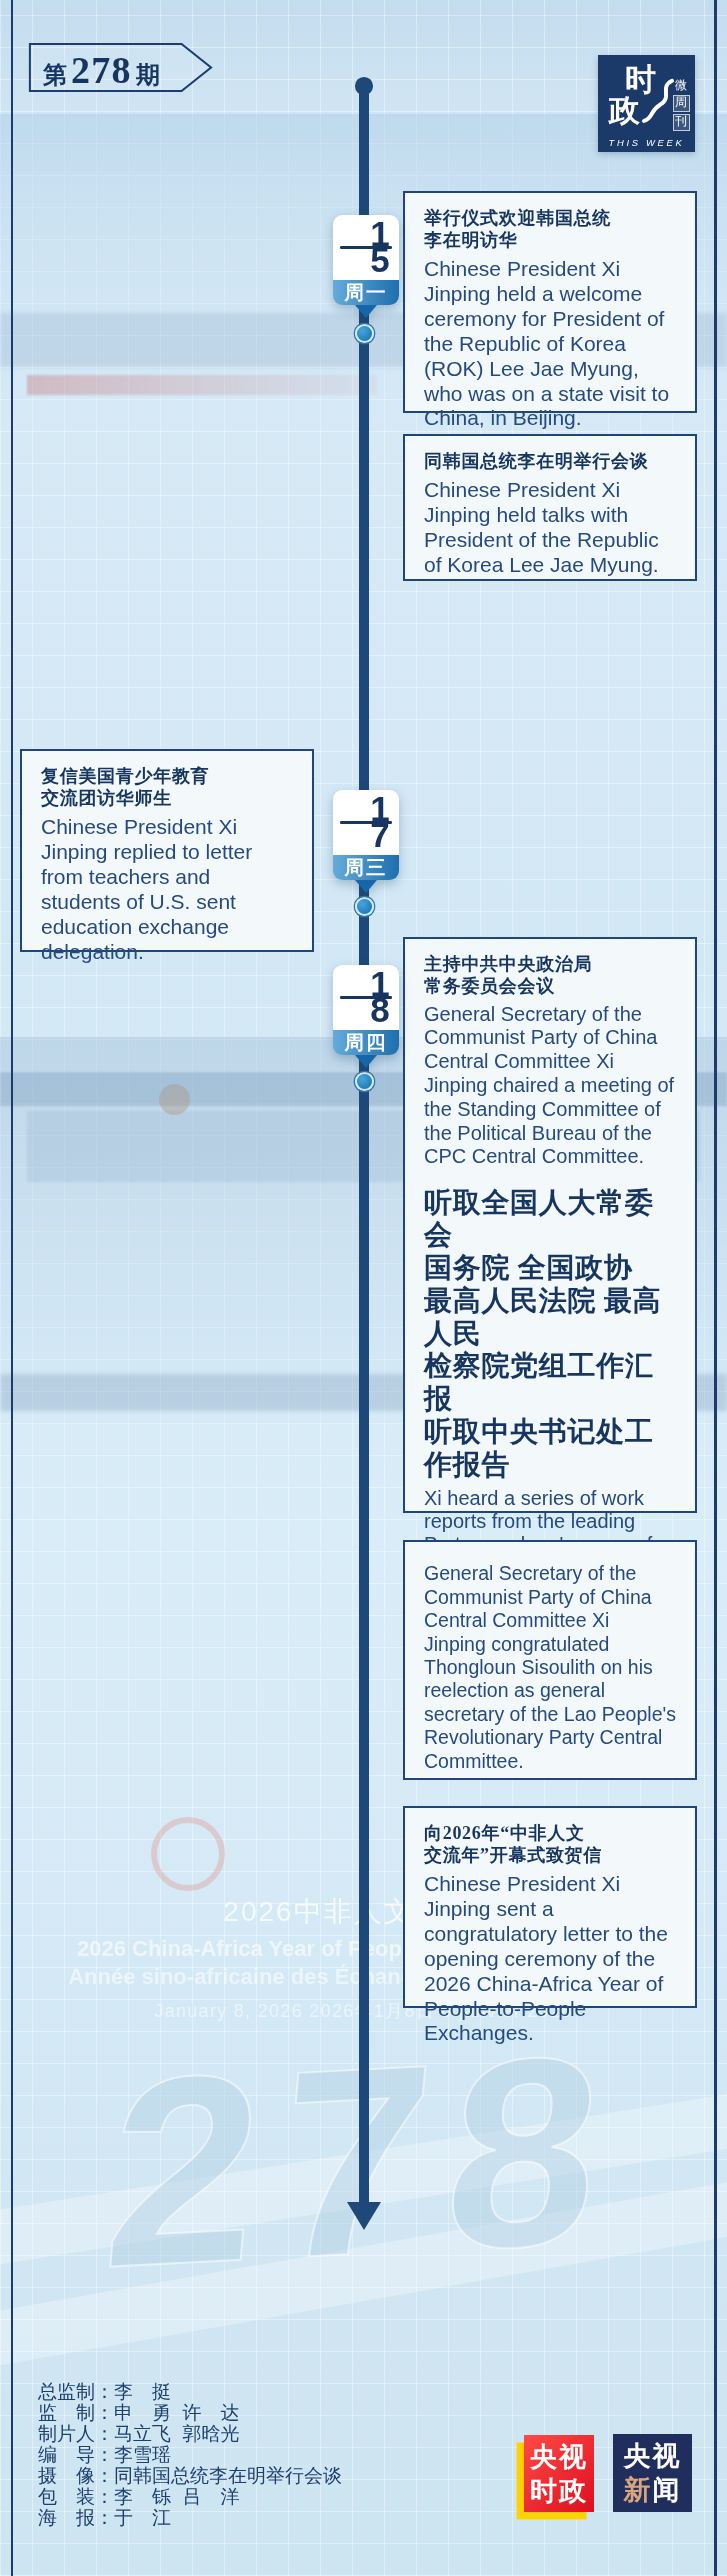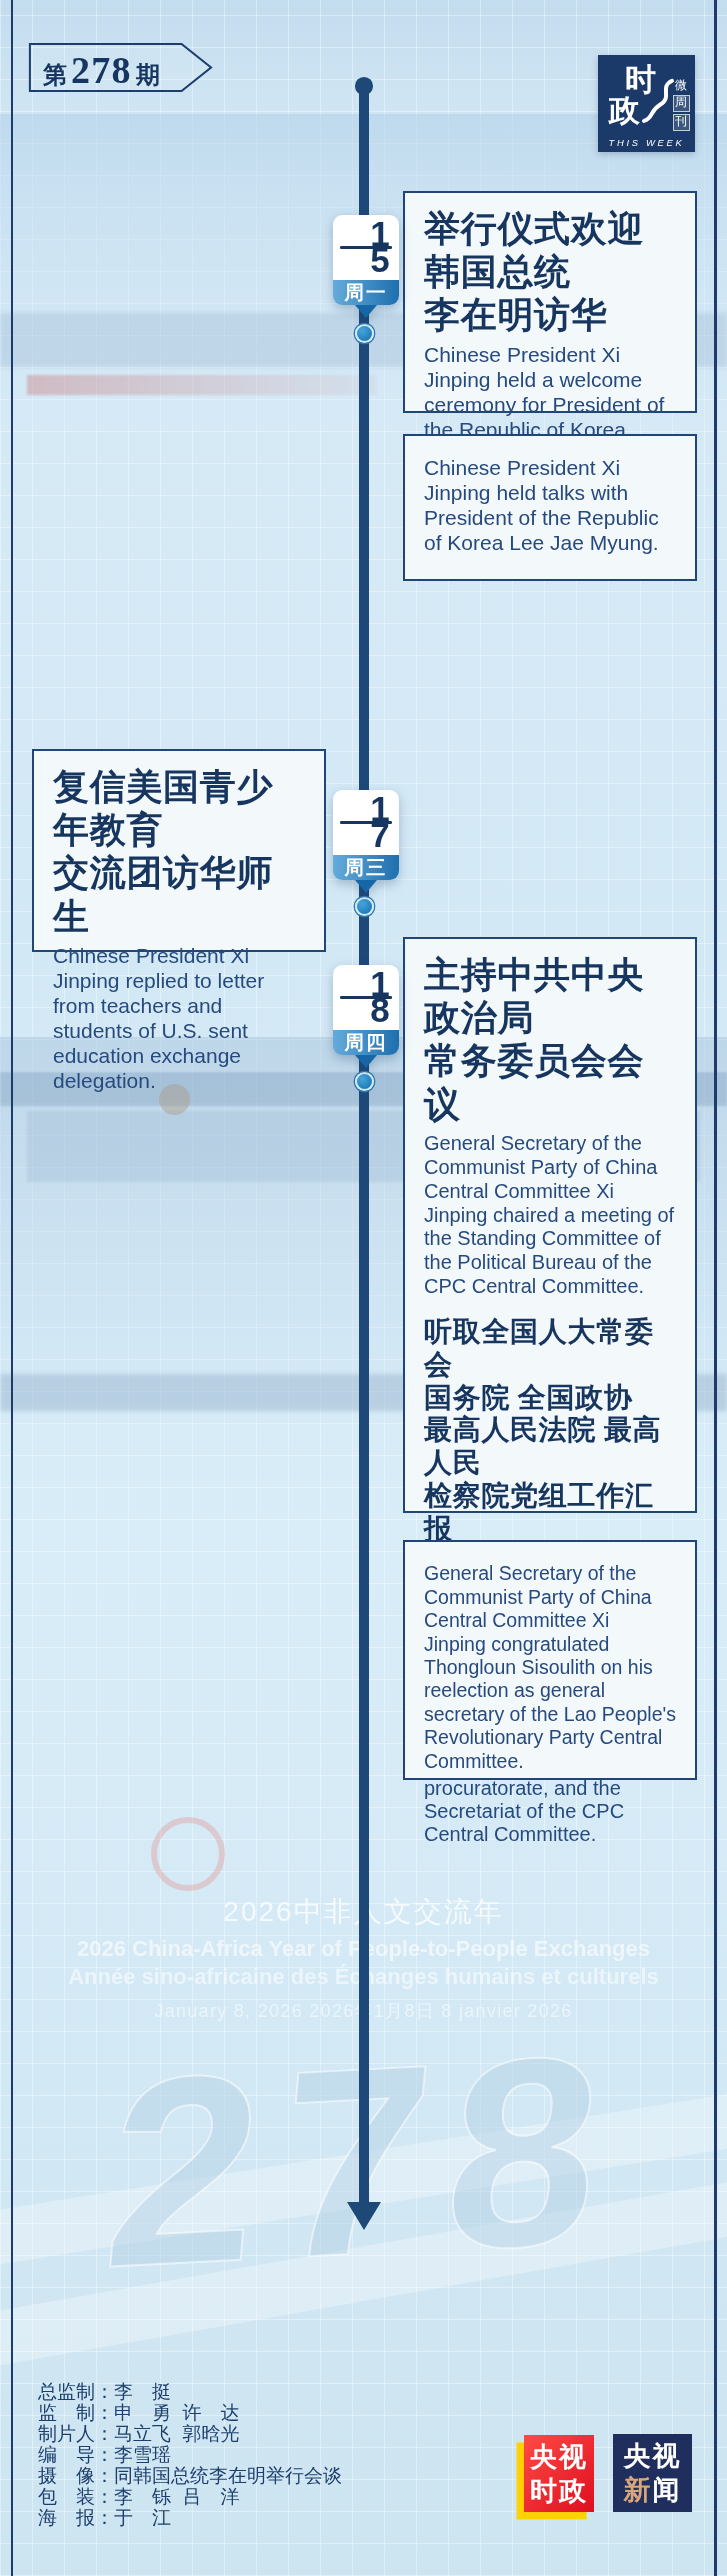--- a/index.html
+++ b/index.html
@@ -44,21 +44,21 @@
   .day-card{position:absolute;left:333px;width:66px;z-index:6;filter:drop-shadow(0 4px 5.4px rgba(25,70,110,.3));}
   .card-top{background:#ffffff;border-radius:9.4px 9.4px 0 0;height:65px;position:relative;}
   .num{position:absolute;right:9.4px;font-weight:bold;font-size:35px;color:#16365f;line-height:1;}
   .num-m{top:1.3px;} .num-d{bottom:2.7px;}
   .frac{position:absolute;left:6.7px;right:6.7px;top:31px;height:3.4px;background:#16365f;border-radius:1.3px;}
   .week{height:25px;border-radius:0 0 9.4px 9.4px;background:linear-gradient(90deg,#64abdb,#1e6fae);
     color:#fff;font-weight:bold;font-size:19.5px;line-height:25px;text-align:center;letter-spacing:2px;}
   .ptr{width:0;height:0;margin:0 auto;border-left:11.4px solid transparent;border-right:11.4px solid transparent;border-top:13.5px solid #1766a8;}
   
   .event-box{position:absolute;background:#f3f8fb;border:2px solid #1f4676;box-sizing:border-box;padding:15px 19px;z-index:5;}
-  .t-zh{font-family:"Liberation Serif","DejaVu Serif",serif;font-weight:700;font-size:36px;line-height:1.2;
+  .t-zh{font-family:"Liberation Serif","DejaVu Serif",serif;font-weight:700;font-size:18px;line-height:1.2;
     color:#17365f;white-space:pre-line;letter-spacing:0.7px;}
   .t-en{margin-top:5.4px;font-size:21px;line-height:1.19;color:#264a7e;}
   .small .t-zh{font-size:27px;}
   .small .t-en{font-size:19.5px;line-height:1.2;}
   .event-item + .event-item{margin-top:17.5px;}
   
   .badge{position:absolute;left:28px;top:42px;z-index:7;}
   .badge-text{position:absolute;left:43px;top:48px;z-index:7;display:flex;align-items:baseline;gap:4px;
     font-family:"Liberation Serif","DejaVu Serif",serif;color:#16365f;}
   .badge-pre,.badge-suf{font-size:24px;font-weight:700;}
@@ -146,23 +146,24 @@
     <div class="week">周四</div>
     <div class="ptr"></div>
   </div>
 
   <div class="event-box" style="left:403px;top:191px;width:294px;height:222px;">
     <div class="t-zh">举行仪式欢迎韩国总统
 李在明访华</div>
     <div class="t-en">Chinese President Xi Jinping held a welcome ceremony for President of the Republic of Korea (ROK) Lee Jae Myung, who was on a state visit to China, in Beijing.</div>
   </div>
   <div class="event-box" style="left:403px;top:434px;width:294px;height:147px;">
+    <div class="t-zh">同韩国总统李在明举行会谈</div>
     <div class="t-en">Chinese President Xi Jinping held talks with President of the Republic of Korea Lee Jae Myung.</div>
   </div>
-  <div class="event-box" style="left:32px;top:749px;width:294px;height:203px;">
+  <div class="event-box" style="left:20px;top:749px;width:294px;height:203px;">
     <div class="t-zh">复信美国青少年教育
 交流团访华师生</div>
     <div class="t-en">Chinese President Xi Jinping replied to letter from teachers and students of U.S. sent education exchange delegation.</div>
   </div>
   <div class="event-box" style="left:403px;top:937px;width:294px;height:576px;">
     <div class="event-item">
       <div class="t-zh">主持中共中央政治局
 常务委员会会议</div>
       <div class="t-en" style="font-size:20px;">General Secretary of the Communist Party of China Central Committee Xi Jinping chaired a meeting of the Standing Committee of the Political Bureau of the CPC Central Committee.</div>
     </div>
@@ -170,20 +171,25 @@
       <div class="t-zh" style="font-size:28px;line-height:1.17;">听取全国人大常委会
 国务院 全国政协
 最高人民法院 最高人民
 检察院党组工作汇报
 听取中央书记处工作报告</div>
       <div class="t-en" style="font-size:20px;line-height:1.15;">Xi heard a series of work reports from the leading Party members' groups of the top legislature, central government, top political advisory body, supreme court, supreme procuratorate, and the Secretariat of the CPC Central Committee.</div>
     </div>
   </div>
   <div class="event-box small" style="left:403px;top:1540px;width:294px;height:240px;">
     <div class="t-en">General Secretary of the Communist Party of China Central Committee Xi Jinping congratulated Thongloun Sisoulith on his reelection as general secretary of the Lao People's Revolutionary Party Central Committee.</div>
+  </div>
+  <div class="event-box" style="left:403px;top:1806px;width:294px;height:202px;">
+    <div class="t-zh">向2026年“中非人文
+交流年”开幕式致贺信</div>
+    <div class="t-en">Chinese President Xi Jinping sent a congratulatory letter to the opening ceremony of the 2026 China-Africa Year of People-to-People Exchanges.</div>
   </div>
 
   <svg class="badge" width="189" height="51" viewBox="0 0 280 76">
     <polygon points="2,3 228,3 272,38 228,73 2,73" fill="rgba(255,255,255,0.10)" stroke="#1c3d6e" stroke-width="3"></polygon>
   </svg>
   <div class="badge-text">
     <span class="badge-pre">第</span>
     <span class="badge-num">278</span>
     <span class="badge-suf">期</span>
   </div>

